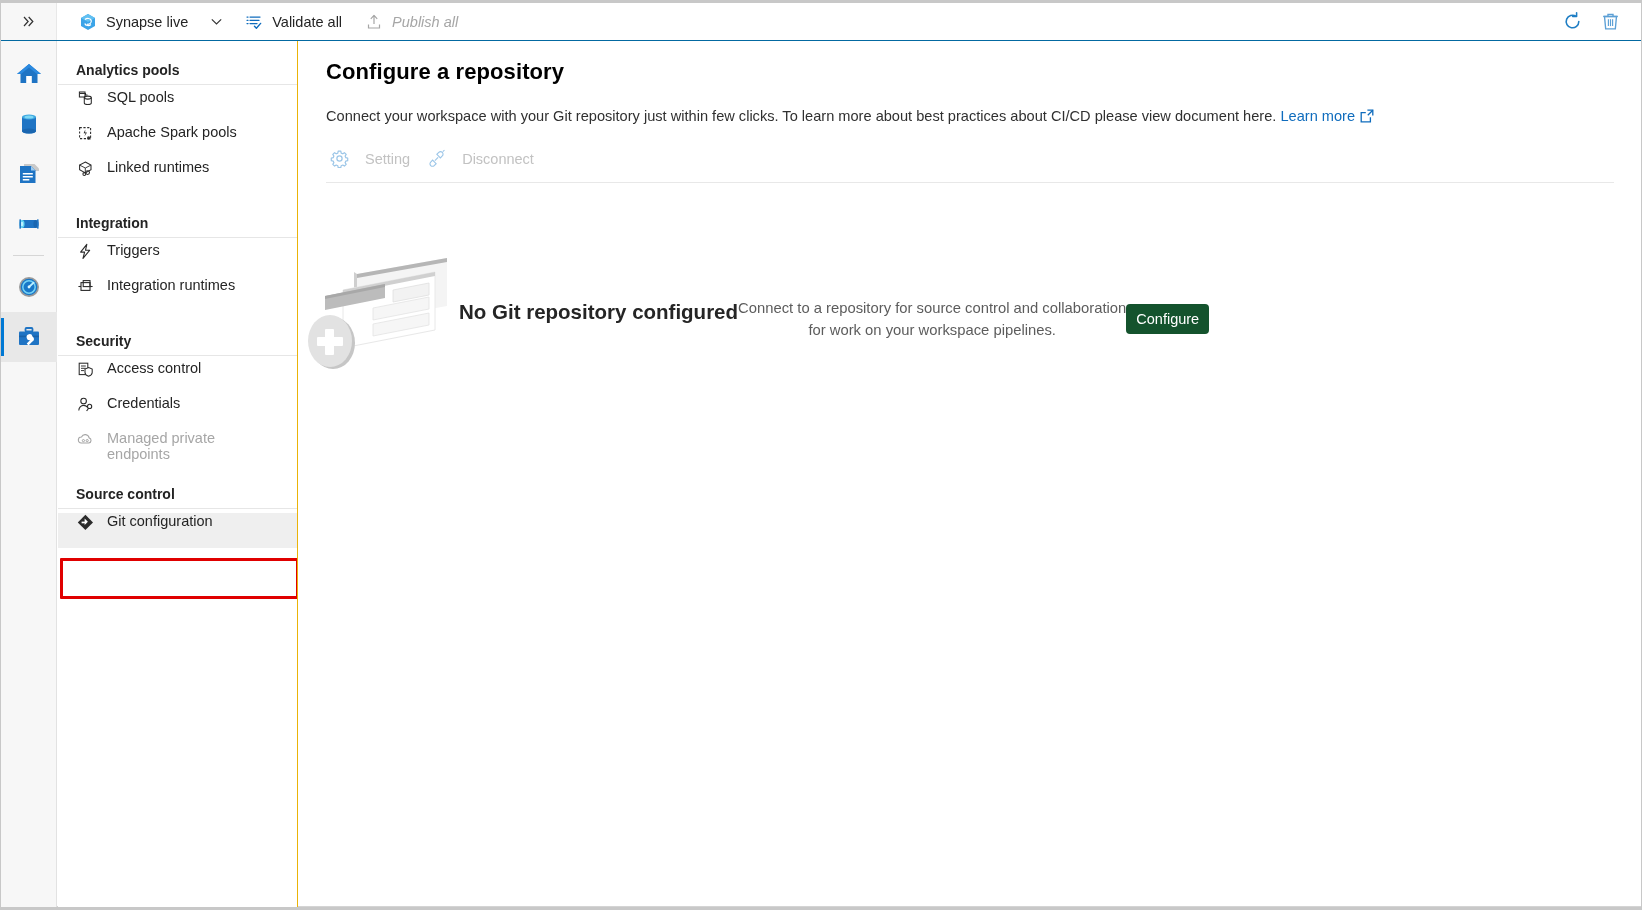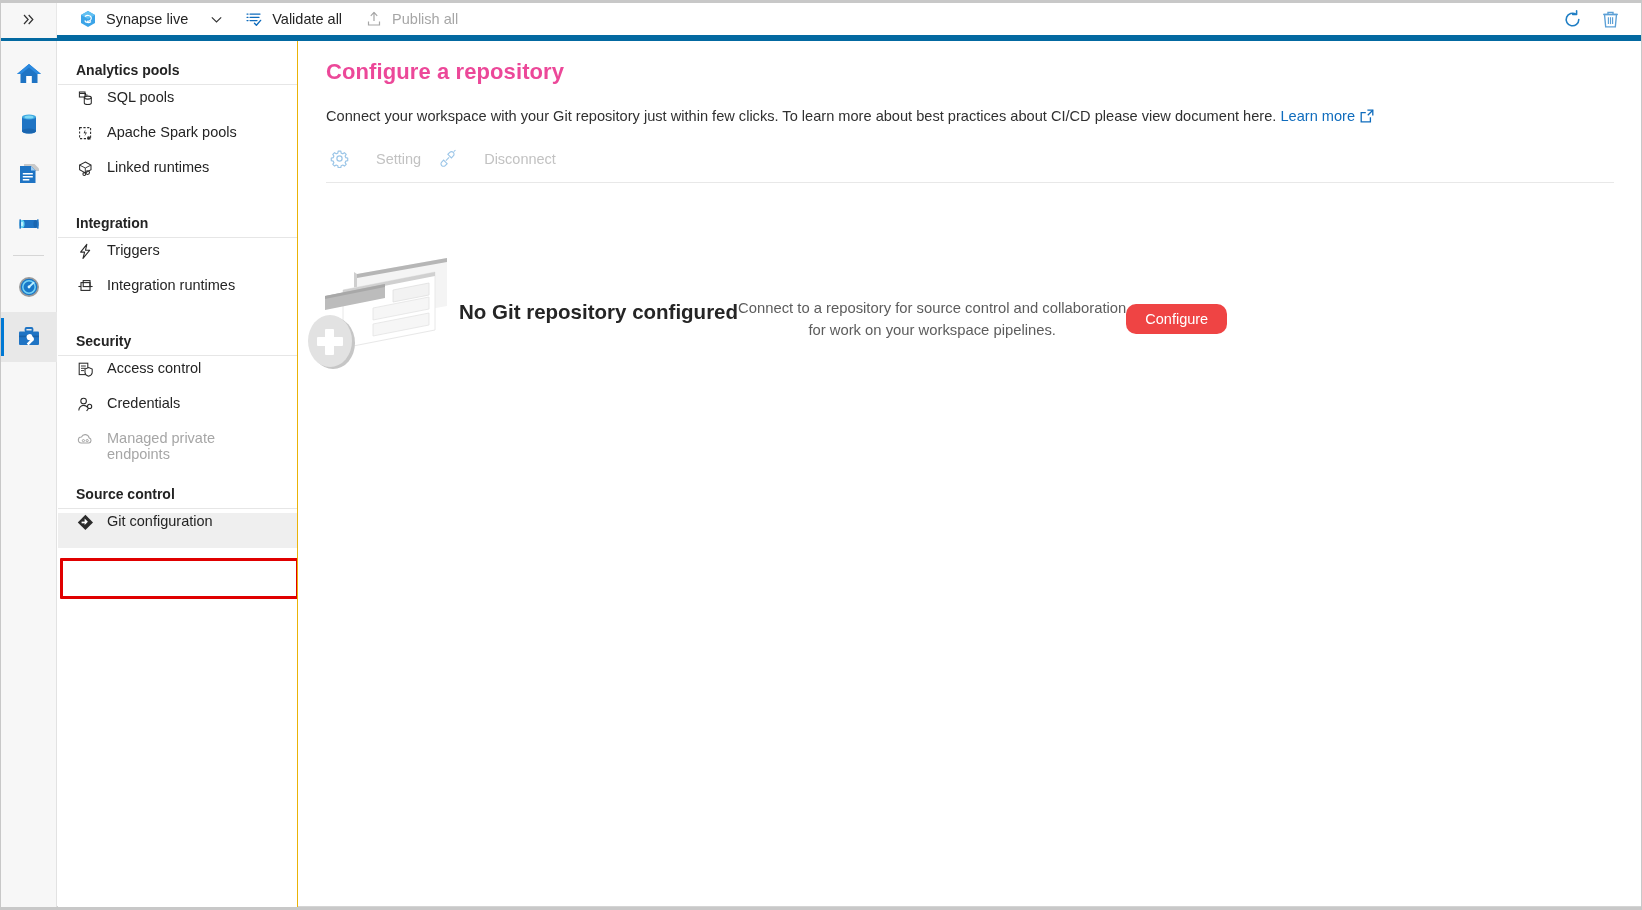--- a/index.html
+++ b/index.html
@@ -19,21 +19,21 @@
     border-bottom-width: 3px;
     overflow: hidden;
   }
 
   
   .toolbar {
     position: absolute;
     top: 0; left: 0; right: 0;
     height: 38px;
     background: #ffffff;
-    border-bottom: 6px solid #0369a1;
+    border-bottom: 1px solid #0369a1;
     display: flex;
     align-items: center;
     z-index: 20;
   }
   .rail-toggle {
     width: 56px; height: 37px;
     display: flex; align-items: center; justify-content: center;
     background: #f7f7f7;
     border-right: 1px solid #e8e8e8;
     color: #333;
@@ -43,21 +43,21 @@
   .tb-item {
     display: flex; align-items: center;
     gap: 9px;
     height: 37px;
     padding: 0 11px;
     cursor: pointer;
     color: #242424;
     font-size: 14.5px;
     white-space: nowrap;
   }
-  .tb-item.disabled { color: #a6a6a6; cursor: default; }
+  .tb-item.disabled { color: #a6a6a6; cursor: default; font-style: italic; }
   .tb-sep-left { margin-left: 10px; }
   .tb-chev {
     display:flex; align-items:center; justify-content:center;
     width: 34px; height: 37px; cursor: pointer;
     color: #333;
   }
   .tb-right {
     margin-left: auto;
     display: flex; align-items: center; gap: 4px;
     padding-right: 14px;
@@ -143,42 +143,42 @@
   
   .main {
     position: absolute;
     top: 38px; left: 298px; right: 0; bottom: 0;
     background: #ffffff;
     overflow: hidden;
   }
   .page-title {
     font-size: 22px;
     font-weight: bold;
-    color: #ec4899;
+    color: #000000;
     padding: 18px 0 0 27px;
     letter-spacing: .1px;
   }
   .page-desc {
     font-size: 14.6px;
     color: #303030;
     padding: 21px 0 0 27px;
     line-height: 1.4;
   }
   .ext-link { color: #0f6cbd; text-decoration: none; cursor: pointer; }
   .link-ico { display:inline-block; vertical-align: -2px; margin-left: 5px; }
 
   .cmdbar {
     display: flex; align-items: center;
     gap: 4px;
     margin: 17px 27px 0 27px;
     padding-bottom: 10px;
     border-bottom: 1px solid #e8e8e8;
   }
   .cmd-item {
-    display: flex; align-items: center; gap: 27px;
+    display: flex; align-items: center; gap: 16px;
     padding: 4px 9px 4px 4px;
     font-size: 14.5px;
     color: #c2c2c2;
     cursor: default;
   }
 
   
   .empty {
     position: absolute;
     top: 205px; left: 0; right: 0;
@@ -193,27 +193,27 @@
   }
   .empty-sub {
     font-size: 14.8px;
     color: #5c5c5c;
     line-height: 1.47;
     text-align: center;
     margin-bottom: 19px;
     margin-top: 21px;
   }
   .btn-primary {
-    background: #ef4444;
+    background: #14532d;
     color: #ffffff;
     border: none;
     font-family: "Liberation Sans", sans-serif;
     font-size: 14.5px;
-    padding: 7px 19px;
-    border-radius: 10px;
+    padding: 7px 10px;
+    border-radius: 4px;
     cursor: pointer;
   }
 
   .bottom-edge {
     position: absolute;
     left: 0; right: 0; bottom: 0;
     height: 1px; background: #d4d4d4;
   }
 </style>
 </head>

